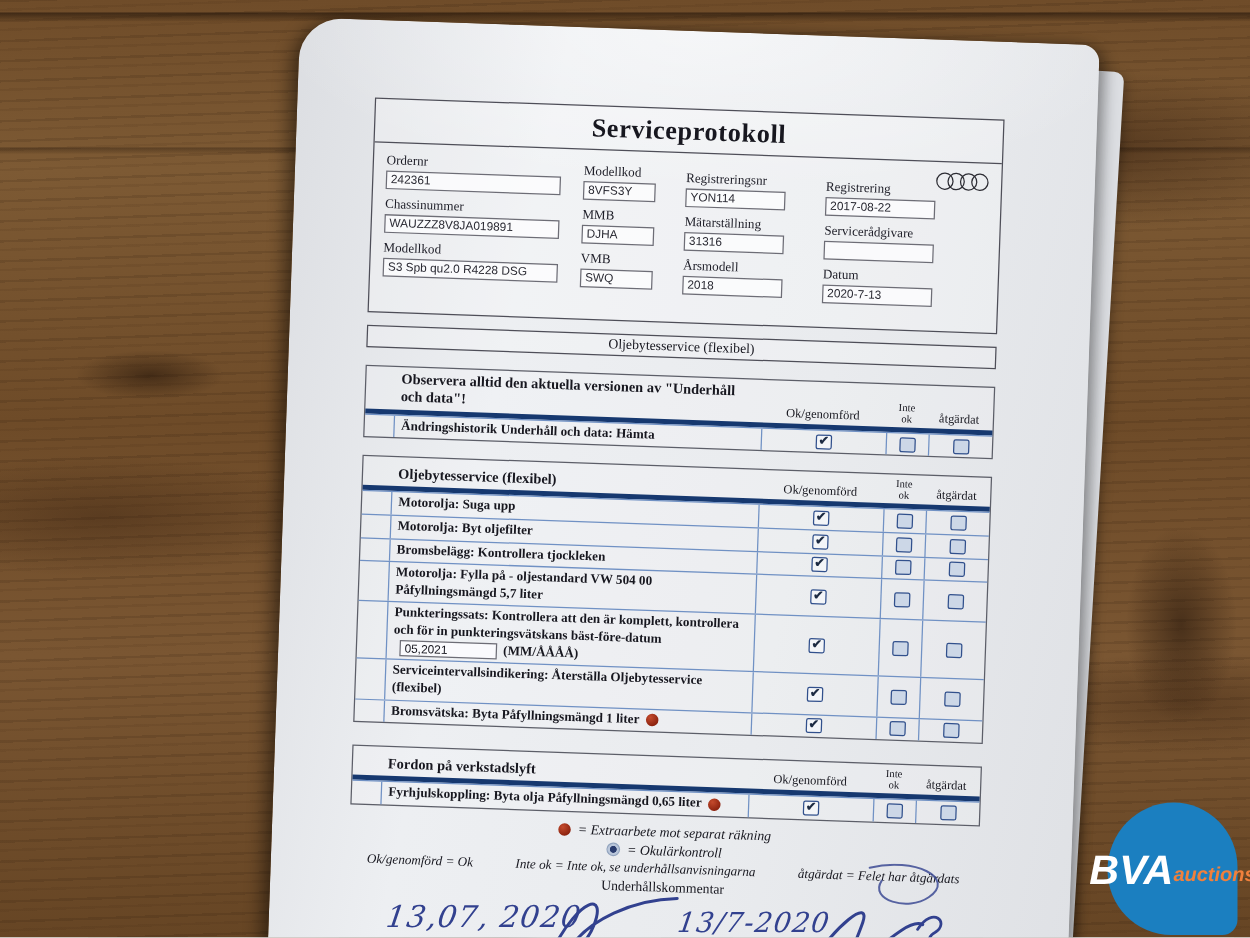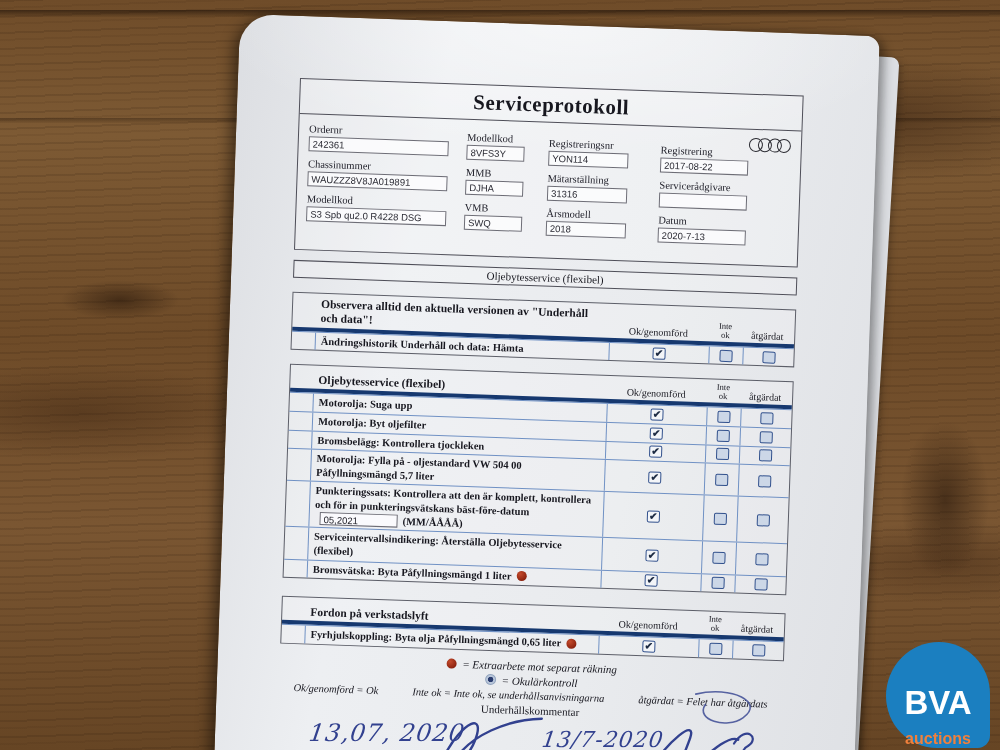--- a/index.html
+++ b/index.html
@@ -91,21 +91,21 @@
   
   .sigs { display:flex; justify-content:space-between; margin-top:2px; padding:0 18px 0 28px; }
   .sig-block { position:relative; width:225px; height:74px; }
   .handwriting { position:absolute; top:6px; left:4px; font-family:"DejaVu Serif", serif; font-style:italic;
                  font-size:24px; color:#32418f; transform:rotate(-2deg) skewX(-8deg); letter-spacing:1px; white-space:nowrap; }
   .scribble { position:absolute; pointer-events:none; }
 
   
   .bva { position:absolute; right:10px; bottom:2px; width:104px; height:106px;
          background:#1b7fc0; border-radius:52% 50% 12% 50%;
-         display:flex; flex-direction:column; align-items:center; justify-content:flex-end; }
+         display:flex; align-items:center; justify-content:center;font-style:italic; }
   .bva-main { color:#ffffff; font-family:"Liberation Sans", sans-serif; font-weight:bold; font-size:33px; letter-spacing:0; line-height:1; }
   .bva-sub { color:#f0803c; font-family:"Liberation Sans", sans-serif; font-weight:bold; font-size:16px; margin-top:11px; }
 </style>
 </head>
 <body>
 
 <div class="scene">
   <div class="groove g1"></div>
   <div class="groove g2"></div>
   <div class="knot" style="left:60px;top:280px;width:120px;height:40px;"></div>

